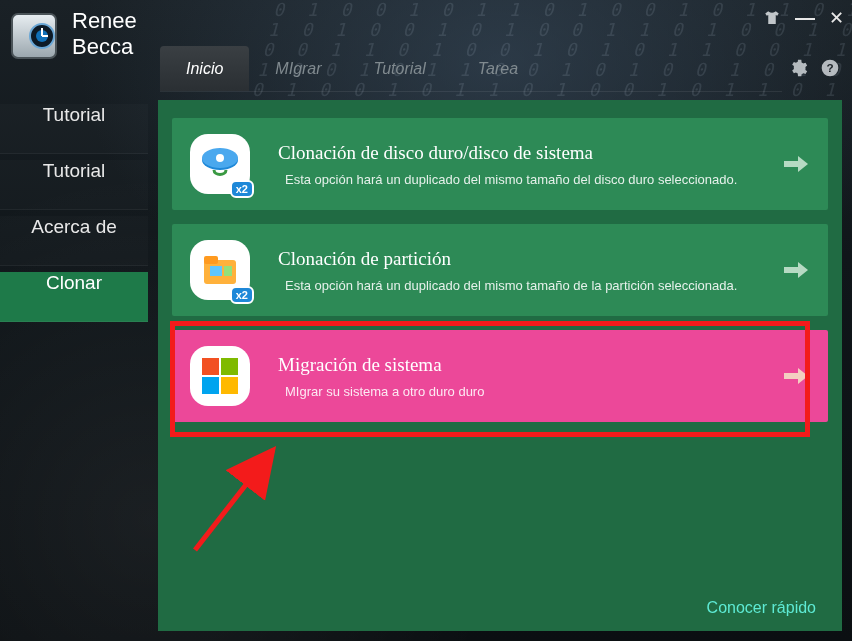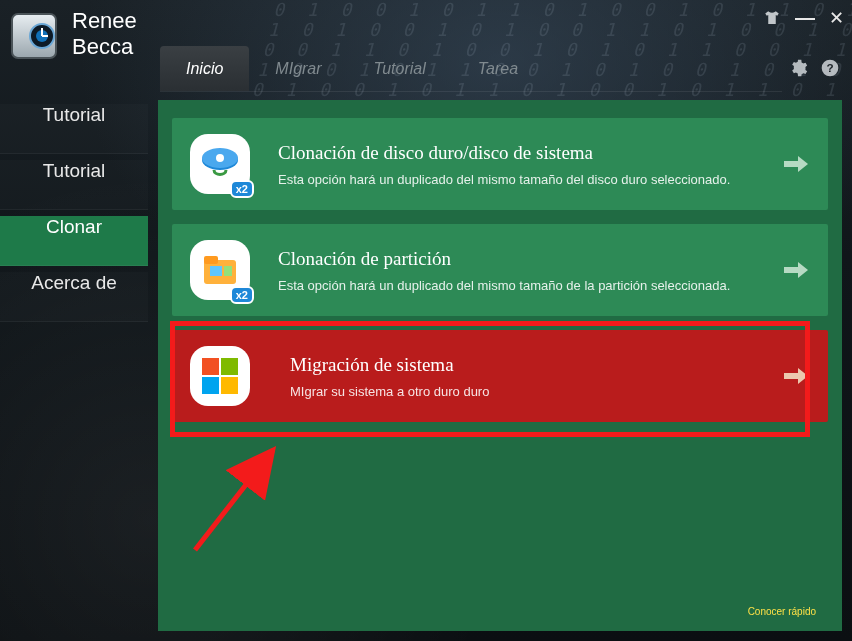--- a/index.html
+++ b/index.html
@@ -85,43 +85,42 @@
   }
   .card .icon {
     width:60px; height:60px; border-radius:18px;
     background:#fff;
     display:flex; align-items:center; justify-content:center;
     flex:0 0 60px; margin-right:28px;
     position:relative;
   }
   .card .texts { flex:1 1 auto; }
   .card .title { font-size:19px; color:#fff; margin-bottom:8px;font-family:Liberation Serif, serif; }
-  .card .desc { font-size:13px; color:rgba(255,255,255,0.88); }
+  .card .desc { font-size:13px; color:rgba(255,255,255,0.88);margin-left:7px; }
   .card .arrow { flex:0 0 28px; opacity:0.85; }
 
   .card.highlight {
-    background:#b91c1c;
-    gap:12px;
+    background:#ec4899;
   }
   .highlight-box {
     position:absolute; border:5px solid #f31b1b;
     left:170px; width:640px; top:321px; height:116px;
     pointer-events:none;
   }
 
   .badge-x2 {
     position:absolute; bottom:-4px; right:-4px;
     background:#1e88d8; color:#fff; font-size:11px; font-weight:bold;
     padding:1px 4px; border-radius:6px;
     border:2px solid #fff;
   }
 
   .footer-link {
     position:absolute; bottom:14px; right:26px;
-    color:#fde047; font-size:10px;
+    color:#5eead4; font-size:16px;
   }
 
   
   .anno-arrow {
     position:absolute; left:175px; top:405px; pointer-events:none;
   }
 </style>
 </head>
 <body>
 
@@ -189,25 +188,25 @@
     </svg>
   </div>
 
   <div class="sidebar">
     <div class="side-item">
         <span>Tutorial</span>
       </div>
     <div class="side-item">
         <span>Tutorial</span>
       </div>
+    <div class="side-item">
+        <span>Acerca de</span>
+      </div>
     <div class="side-item active">
         <span>Clonar</span>
-      </div>
-    <div class="side-item">
-        <span>Acerca de</span>
       </div>
   </div>
 
   <div class="main">
 
     <div class="card">
       <div class="icon">
         <svg width="48" height="48" viewBox="0 0 48 48">
           <ellipse cx="24" cy="20" rx="18" ry="10" fill="#1e88d8"></ellipse>
           <ellipse cx="24" cy="18" rx="18" ry="10" fill="#4aa8ee"></ellipse>

